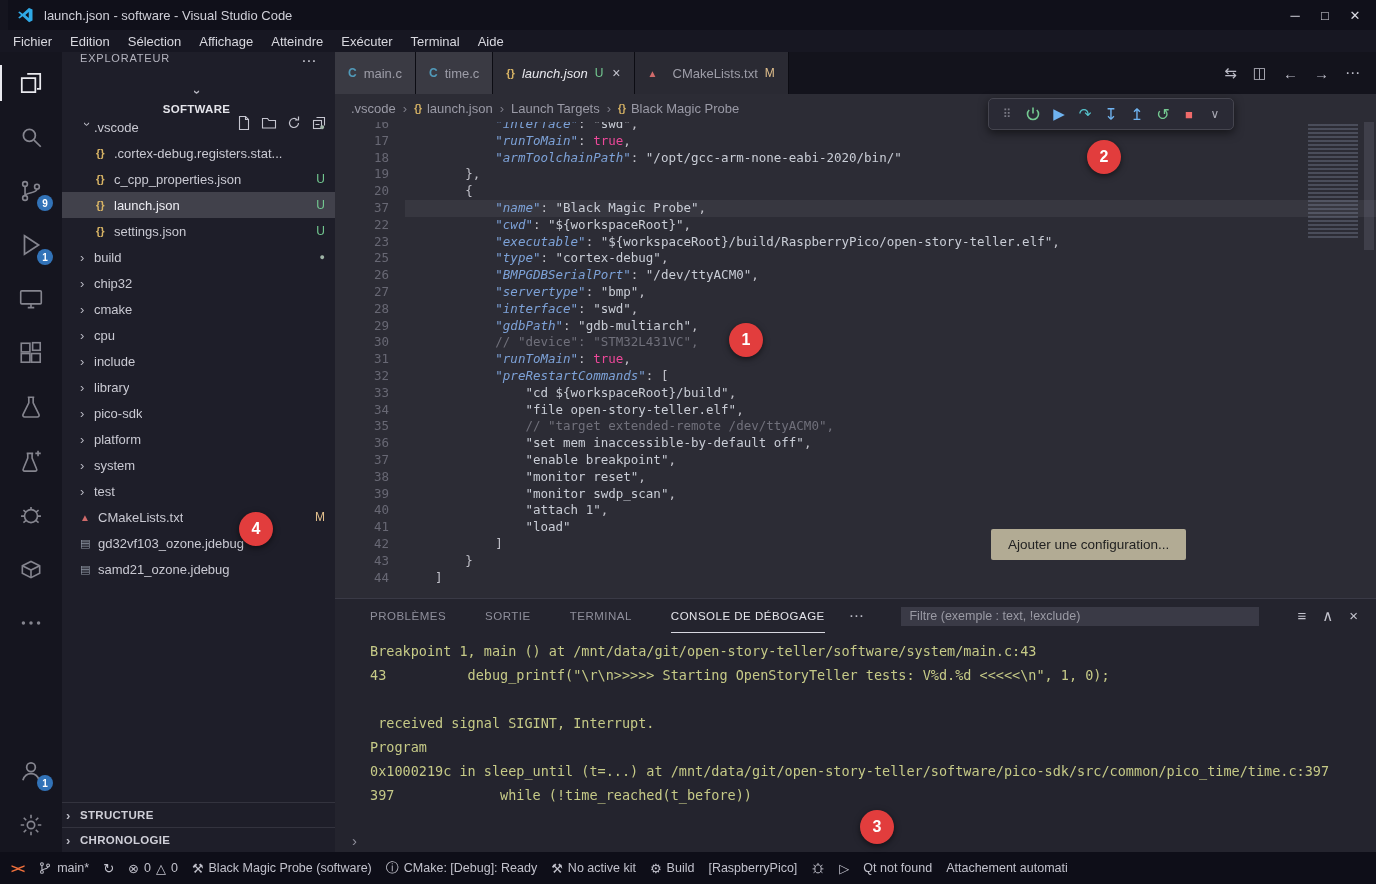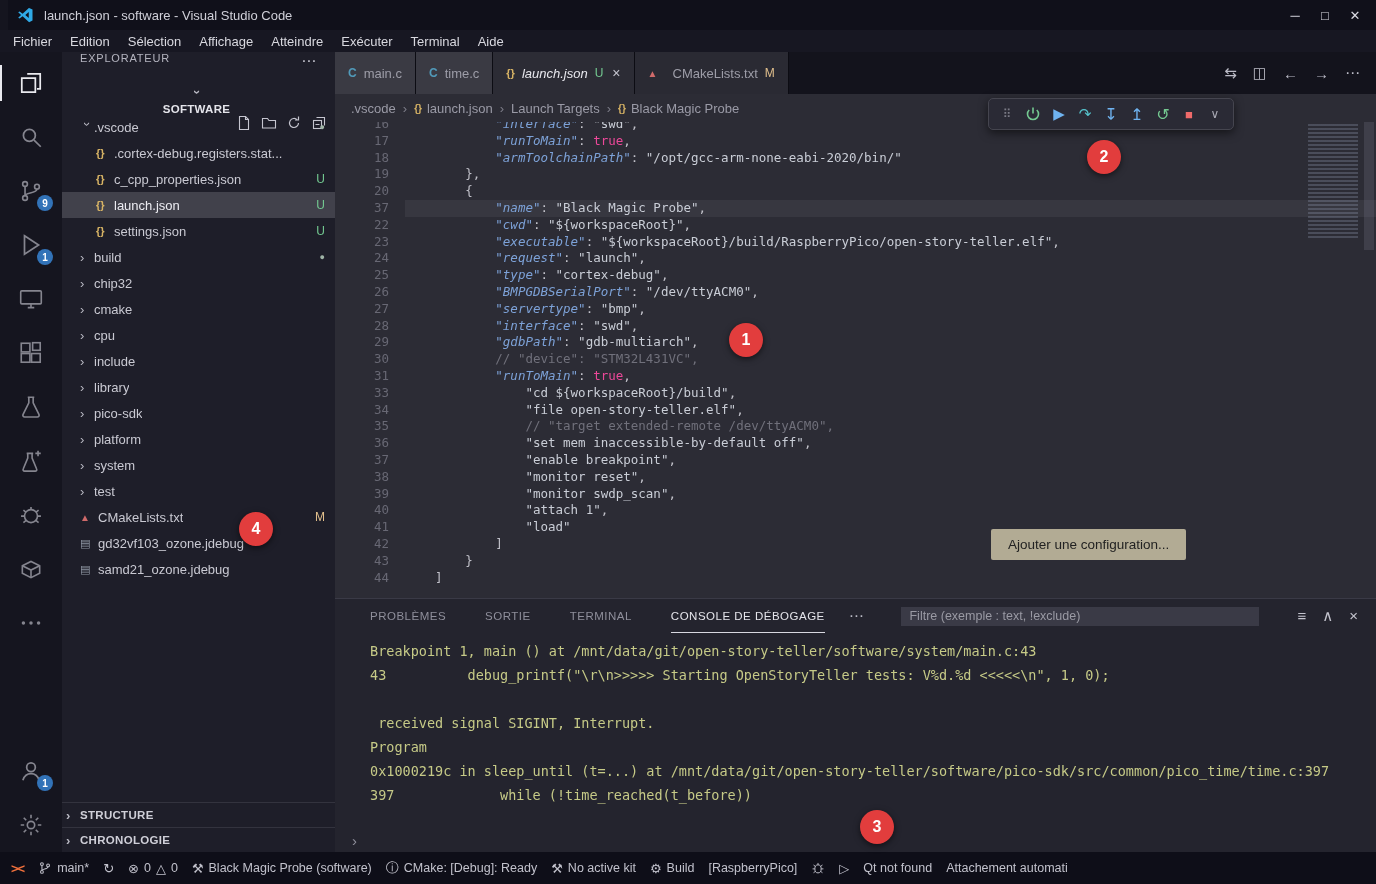--- a/index.html
+++ b/index.html
@@ -469,24 +469,20 @@
             </div>
             <div class="crow">
               <span class="lnum">22</span>
               <span class="ccode"><span class="tk-p">            </span><span class="tk-k">"cwd"</span><span class="tk-p">: </span><span class="tk-s">"${workspaceRoot}"</span><span class="tk-p">,</span></span>
             </div>
             <div class="crow">
               <span class="lnum">23</span>
               <span class="ccode"><span class="tk-p">            </span><span class="tk-k">"executable"</span><span class="tk-p">: </span><span class="tk-s">"${workspaceRoot}/build/RaspberryPico/open-story-teller.elf"</span><span class="tk-p">,</span></span>
             </div>
             <div class="crow">
-              <span class="lnum">24</span>
-              <span class="ccode"><span class="tk-p">            </span><span class="tk-k">"request"</span><span class="tk-p">: </span><span class="tk-s">"launch"</span><span class="tk-p">,</span></span>
-            </div>
-            <div class="crow">
               <span class="lnum">25</span>
               <span class="ccode"><span class="tk-p">            </span><span class="tk-k">"type"</span><span class="tk-p">: </span><span class="tk-s">"cortex-debug"</span><span class="tk-p">,</span></span>
             </div>
             <div class="crow">
               <span class="lnum">26</span>
               <span class="ccode"><span class="tk-p">            </span><span class="tk-k">"BMPGDBSerialPort"</span><span class="tk-p">: </span><span class="tk-s">"/dev/ttyACM0"</span><span class="tk-p">,</span></span>
             </div>
             <div class="crow">
               <span class="lnum">27</span>
               <span class="ccode"><span class="tk-p">            </span><span class="tk-k">"servertype"</span><span class="tk-p">: </span><span class="tk-s">"bmp"</span><span class="tk-p">,</span></span>
@@ -499,20 +495,24 @@
               <span class="lnum">29</span>
               <span class="ccode"><span class="tk-p">            </span><span class="tk-k">"gdbPath"</span><span class="tk-p">: </span><span class="tk-s">"gdb-multiarch"</span><span class="tk-p">,</span></span>
             </div>
             <div class="crow">
               <span class="lnum">30</span>
               <span class="ccode"><span class="tk-p">            </span><span class="tk-c">// "device": "STM32L431VC",</span></span>
             </div>
             <div class="crow">
               <span class="lnum">31</span>
               <span class="ccode"><span class="tk-p">            </span><span class="tk-k">"runToMain"</span><span class="tk-p">: </span><span class="tk-b">true</span><span class="tk-p">,</span></span>
+            </div>
+            <div class="crow">
+              <span class="lnum">32</span>
+              <span class="ccode"><span class="tk-p">            </span><span class="tk-k">"preRestartCommands"</span><span class="tk-p">: [</span></span>
             </div>
             <div class="crow">
               <span class="lnum">33</span>
               <span class="ccode"><span class="tk-p">                </span><span class="tk-s">"cd ${workspaceRoot}/build"</span><span class="tk-p">,</span></span>
             </div>
             <div class="crow">
               <span class="lnum">34</span>
               <span class="ccode"><span class="tk-p">                </span><span class="tk-s">"file open-story-teller.elf"</span><span class="tk-p">,</span></span>
             </div>
             <div class="crow">

